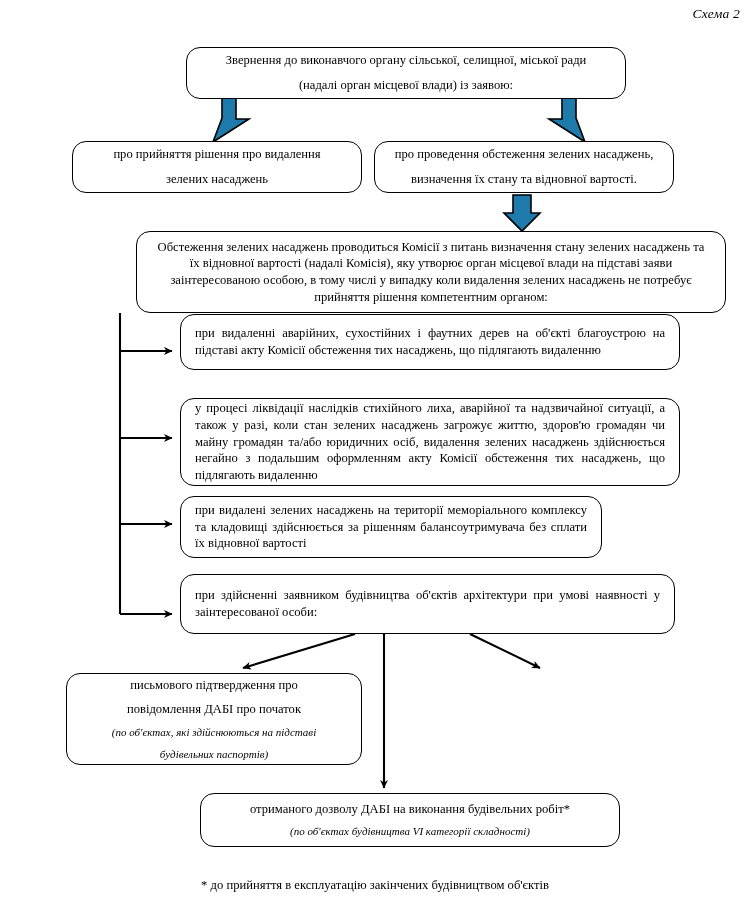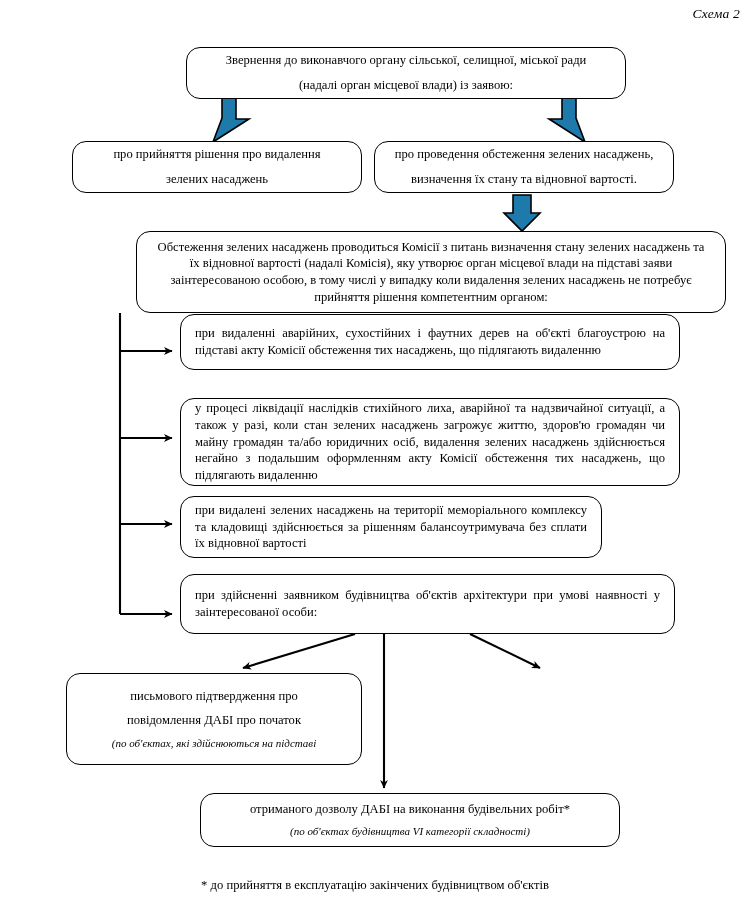--- a/index.html
+++ b/index.html
@@ -171,20 +171,21 @@
   </div>
 
   <div class="box" id="box-c4">
     <div class="line just pad-j">при здійсненні заявником будівництва об'єктів архітектури при умові наявності у заінтересованої особи:</div>
   </div>
 
   <div class="box" id="box-b1">
     <div class="line ctr pad-c">письмового підтвердження про</div>
     <div class="line ctr pad-c">повідомлення ДАБІ про початок</div>
     <div class="ital ctr pad-c">(по об'єктах, які здійснюються на підставі</div>
+    <div class="ital ctr pad-c">будівельних паспортів)</div>
   </div>
 
 
   <div class="box" id="box-final">
     <div class="line ctr pad-c">отриманого дозволу ДАБІ на виконання будівельних робіт*</div>
     <div class="ital ctr pad-c">(по об'єктах будівництва VI категорії складності)</div>
   </div>
 
   <div class="footnote" id="footnote-1">* до прийняття в експлуатацію закінчених будівництвом об'єктів</div>
 

